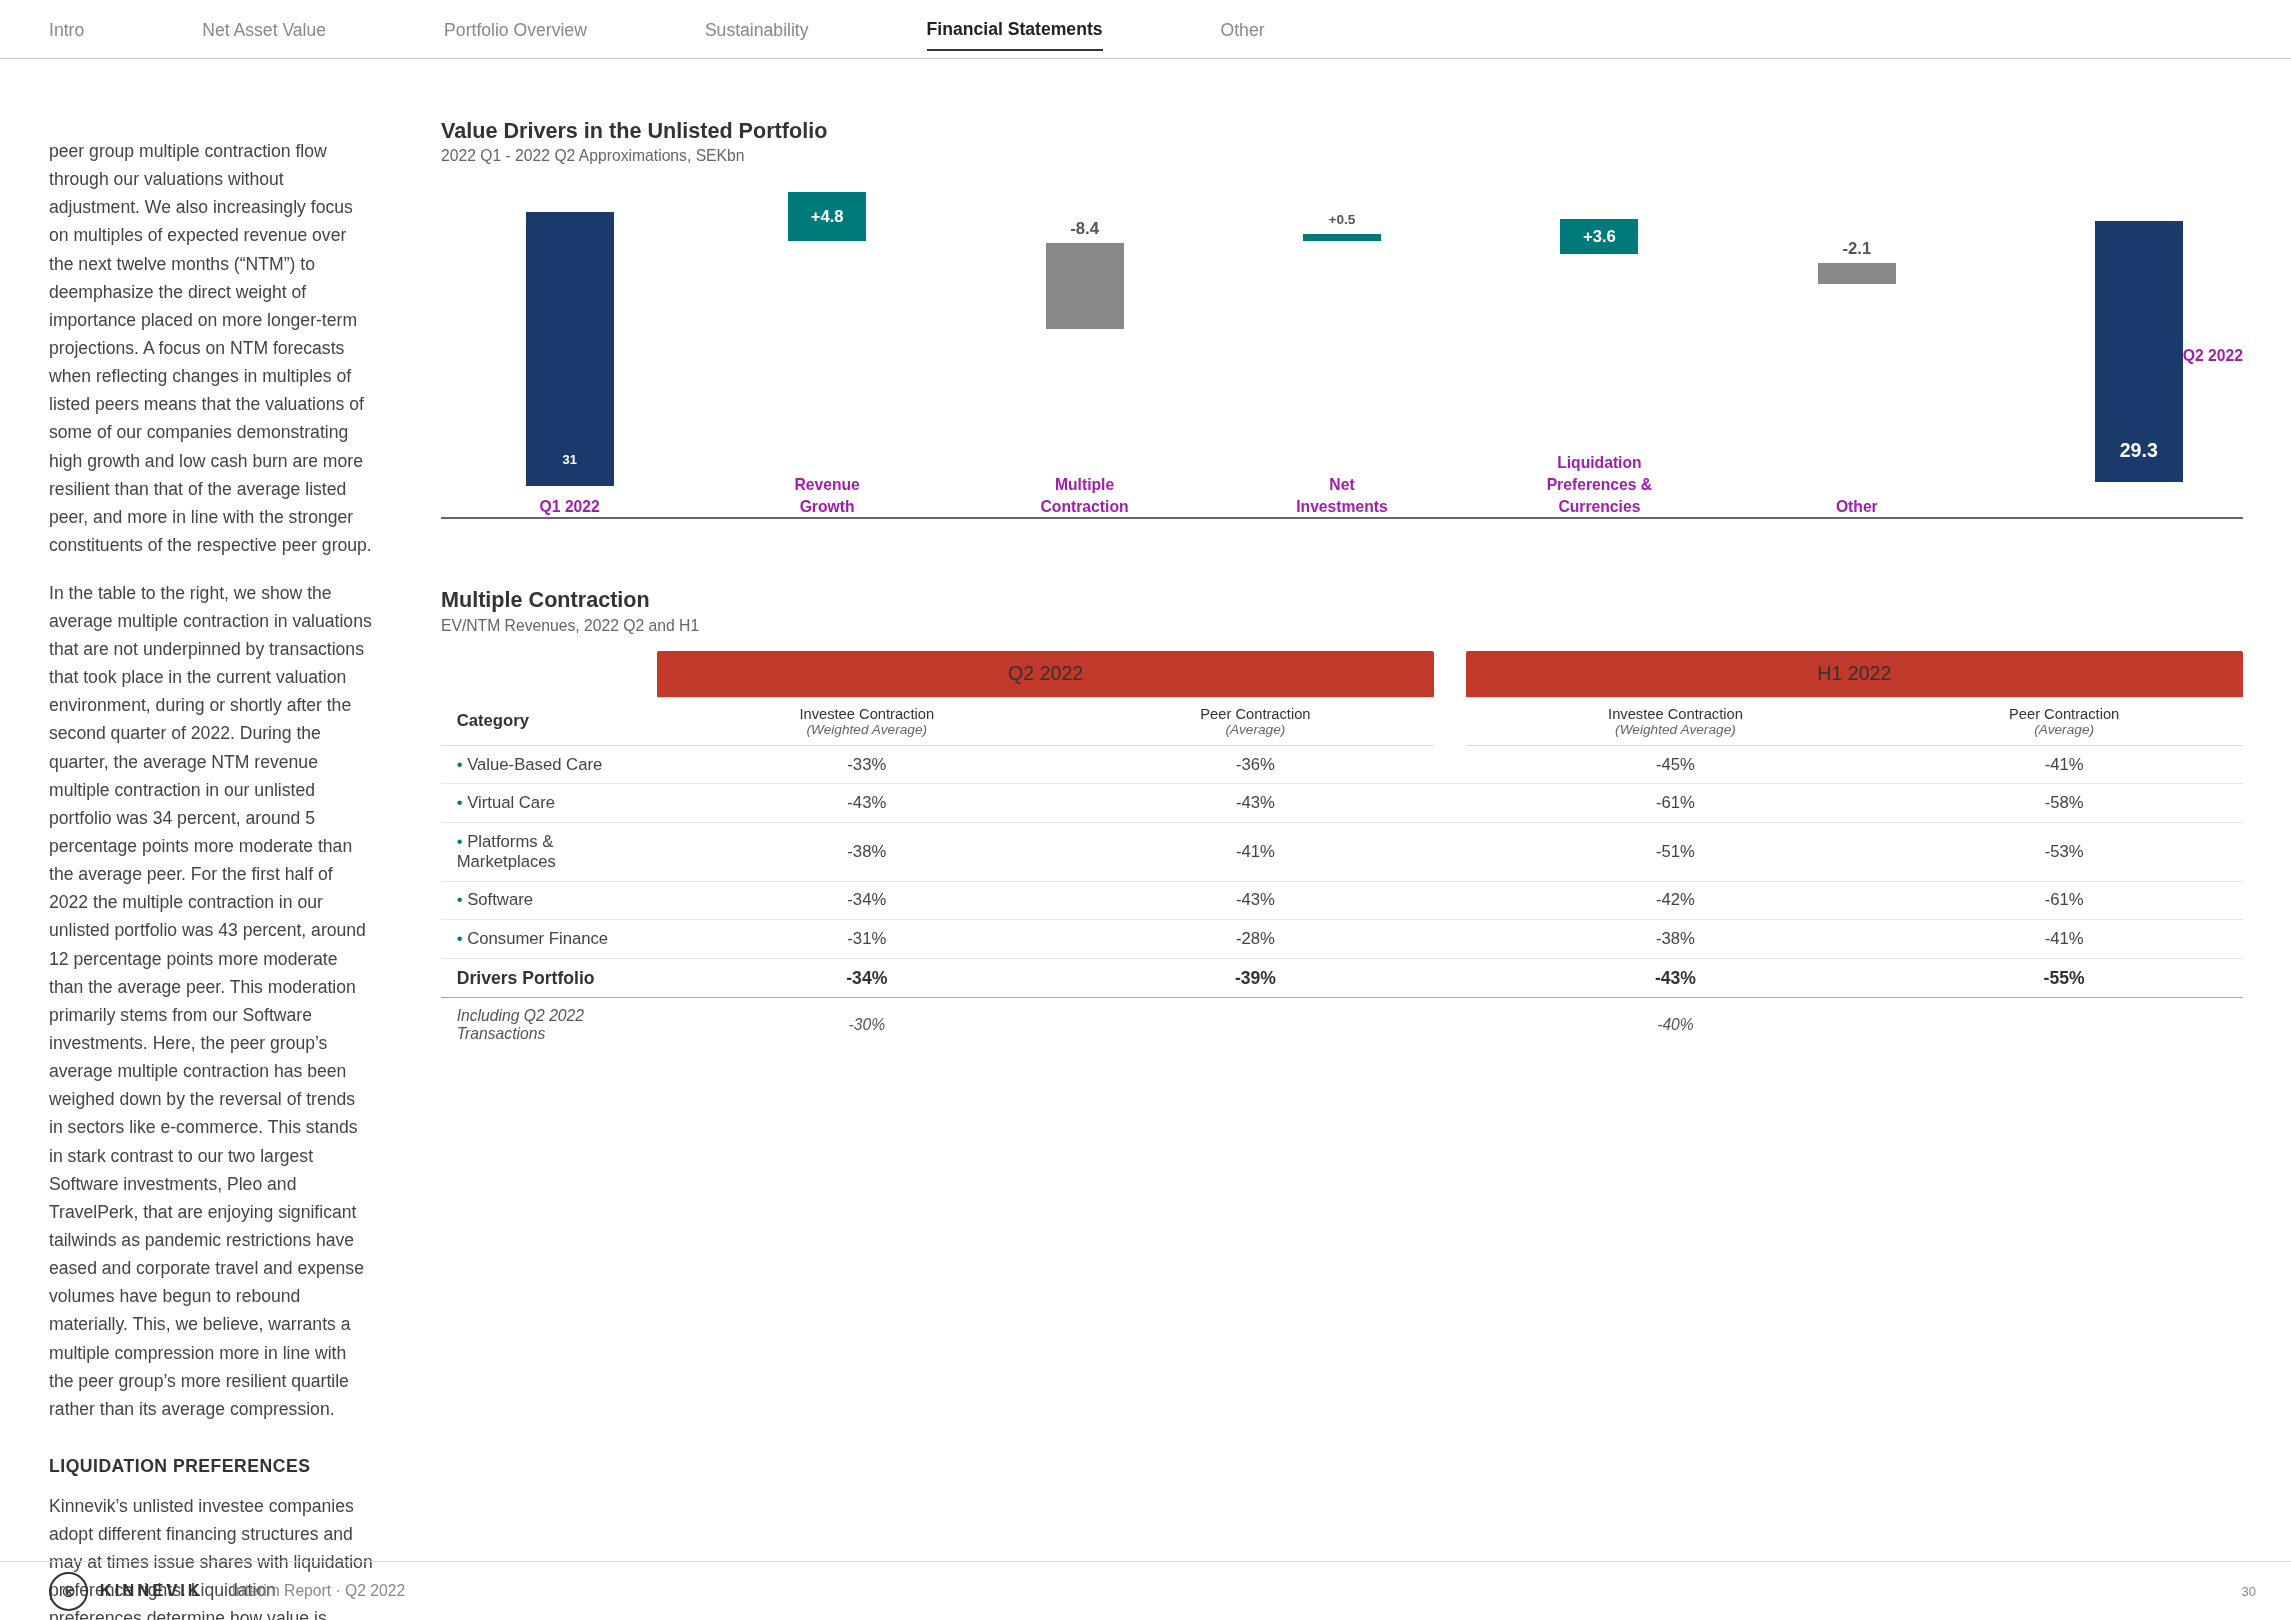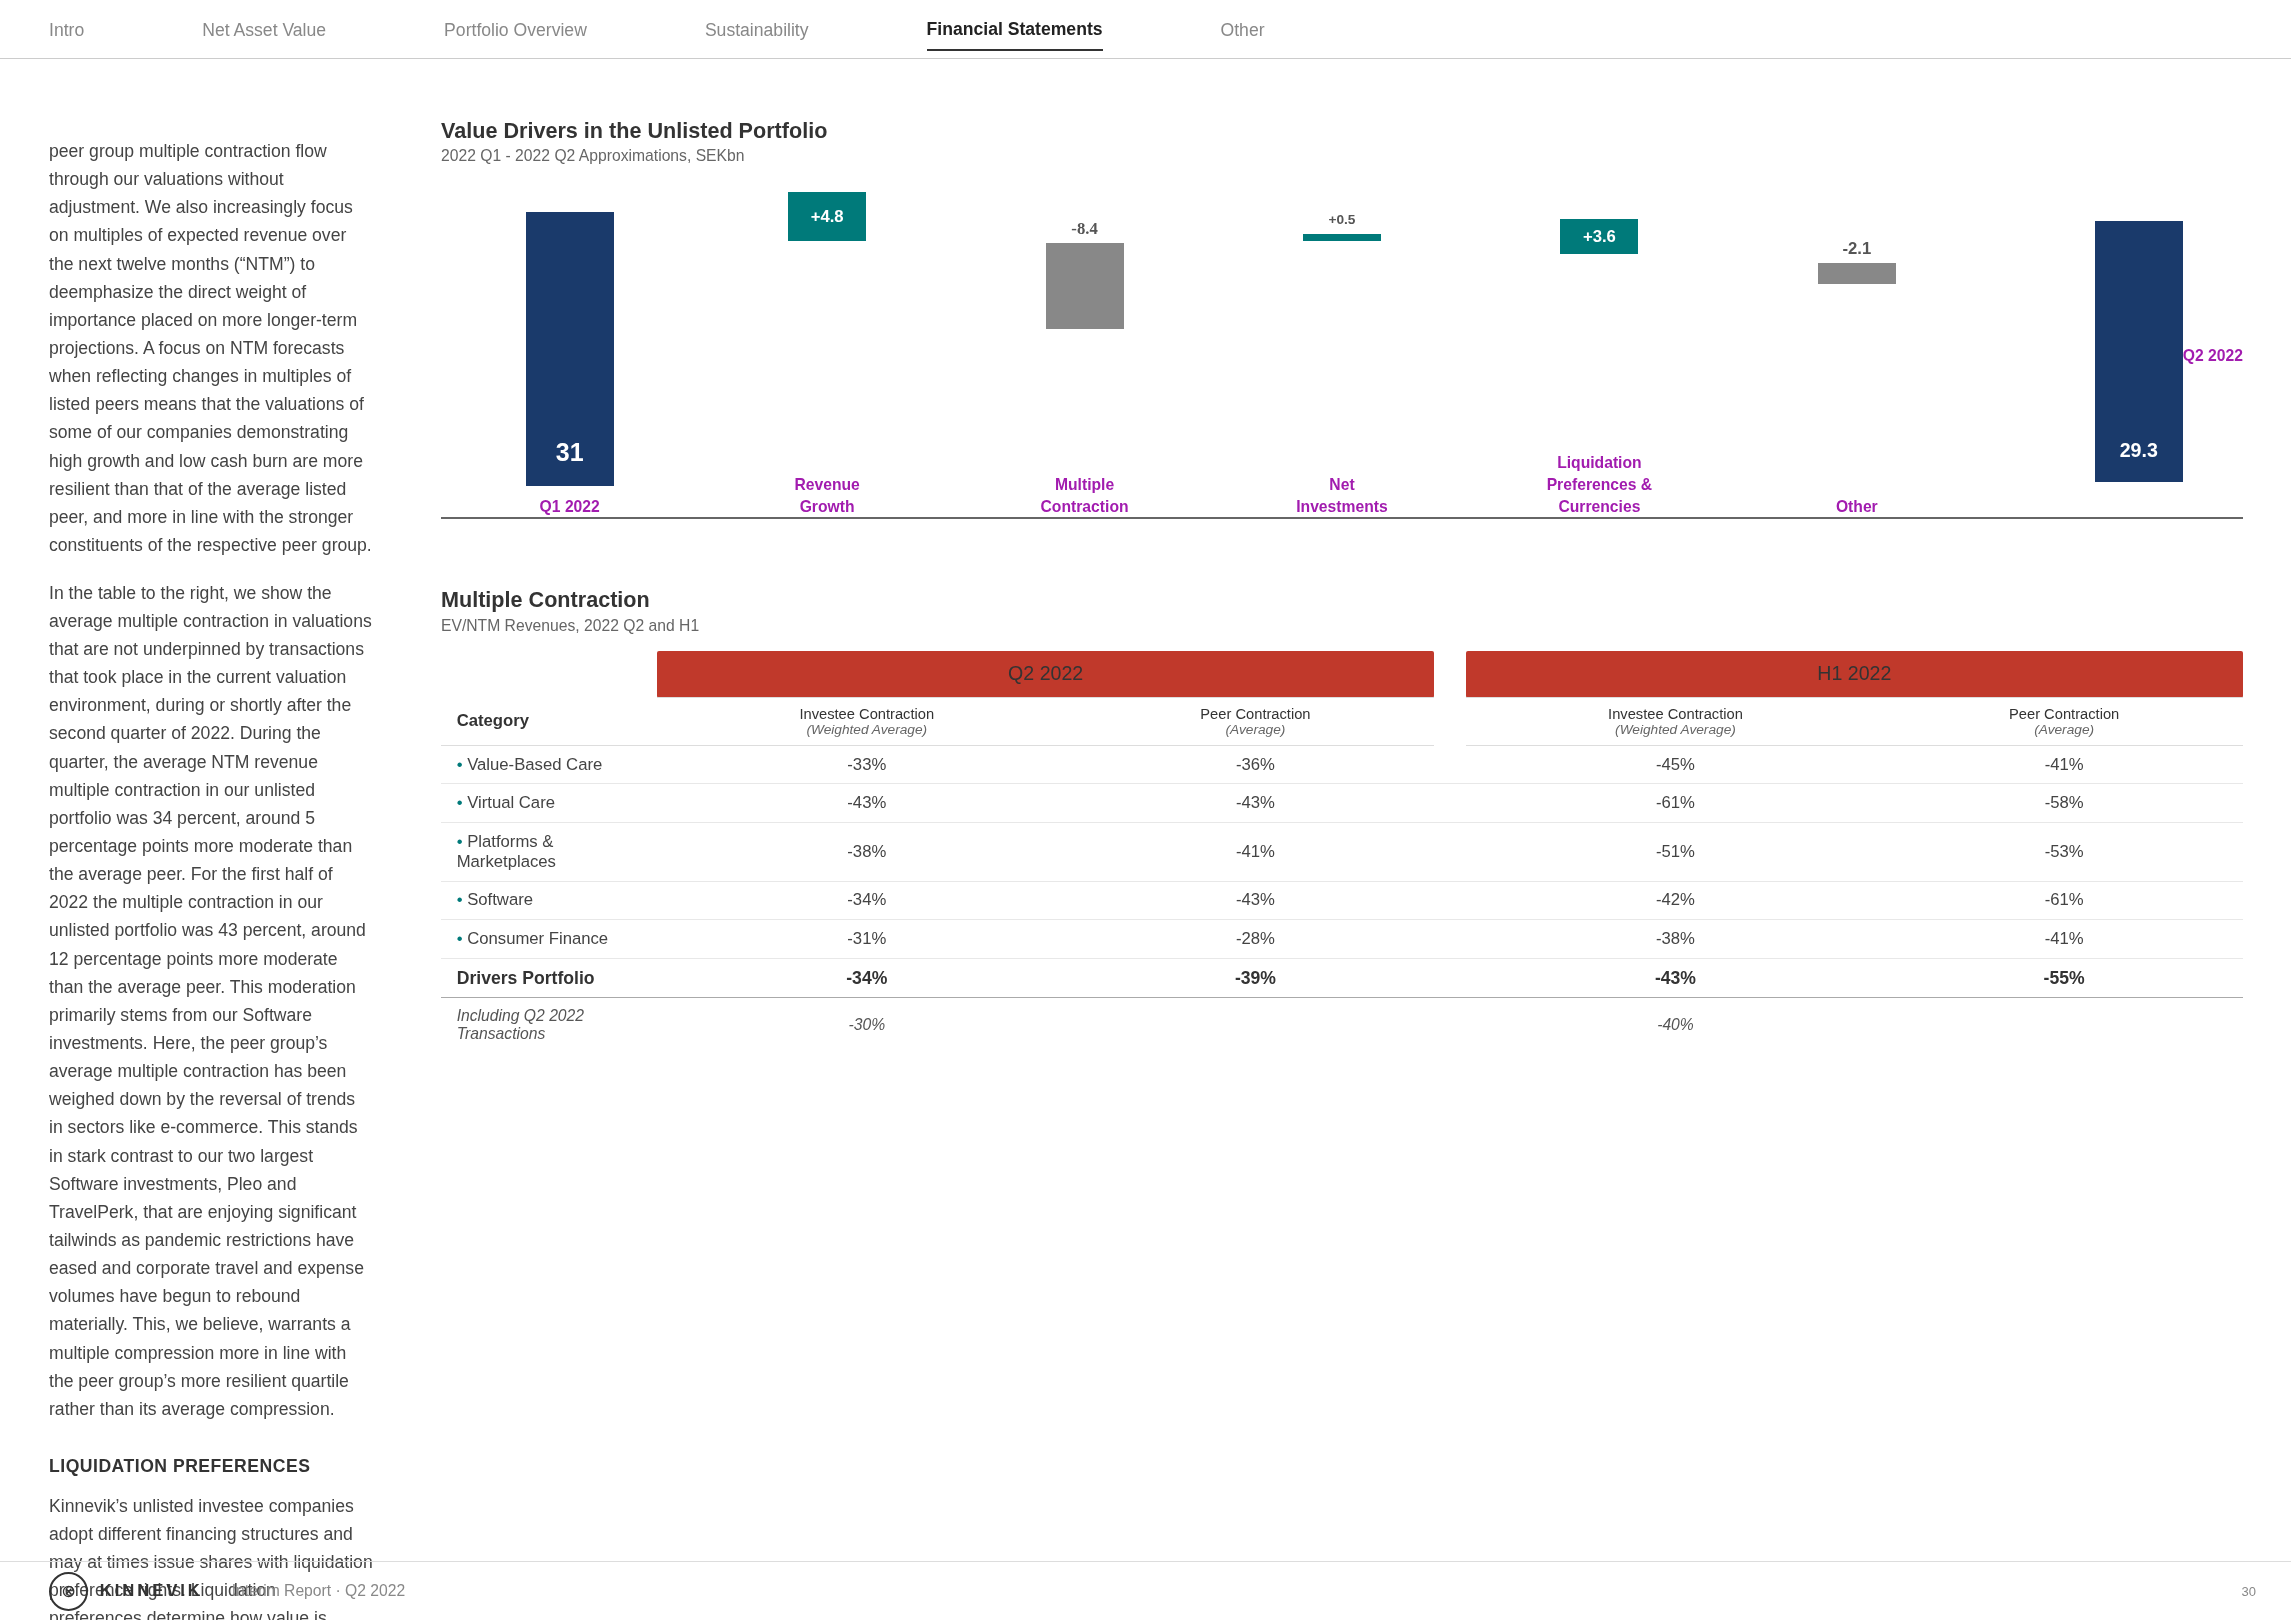--- a/index.html
+++ b/index.html
@@ -261,39 +261,39 @@
       <div class="chart-subtitle">2022 Q1 - 2022 Q2 Approximations, SEKbn</div>
 
       <div style="position:relative; height:363px; margin-bottom: 9.8px;">
         <div style="position:absolute; bottom:29px; left:0; right:0; height:2px; background:#666; z-index:2;"></div>
 
         <div style="display:flex; align-items:flex-end; height:333px; position:relative;">
 
           <div style="flex:1; display:flex; flex-direction:column; align-items:center; justify-content:flex-end; height:100%; position:relative;">
             <div style="position:relative; width:88px;">
               <div style="background:#1a3a6b; width:88px; height:274px; position:relative; display:flex; align-items:center; justify-content:center;">
-                <span style="color:white; font-size:25px; font-weight:bold; position:absolute; bottom:19.6px;">31</span>
+                <span style="color:white; font-size:13px; font-weight:bold; position:absolute; bottom:19.6px;">31</span>
               </div>
             </div>
             <div class="chart-x-label">Q1 2022</div>
           </div>
 
           <div style="flex:1; display:flex; flex-direction:column; align-items:center; justify-content:flex-end; height:100%; position:relative;">
             <div style="position:relative; width:78px; margin-bottom:0;">
 
               <div style="background:#007a7a; width:78px; height:49px; position:relative; display:flex; align-items:center; justify-content:center; margin-bottom: 0;">
                 <span style="color:white; font-size:16.7px; font-weight:bold;">+4.8</span>
               </div>
             </div>
             <div style="width:78px; height:223px; background:transparent;"></div>
             <div class="chart-x-label">Revenue<br>Growth</div>
           </div>
 
           <div style="flex:1; display:flex; flex-direction:column; align-items:center; justify-content:flex-end; height:100%; position:relative;">
-            <div style="position:relative; display:flex; flex-direction:column; align-items:center; width:78px;font-family:Liberation Serif, serif;">
+            <div style="position:relative; display:flex; flex-direction:column; align-items:center; width:78px;">
               <span style="color:#555; font-size:16.7px; font-weight:bold; margin-bottom:3.9px;">-8.4</span>
               <div style="background:#888; width:78px; height:86px; display:flex; align-items:center; justify-content:center;">
               </div>
             </div>
             <div style="width:78px; height:135px; background:transparent;"></div>
             <div class="chart-x-label">Multiple<br>Contraction</div>
           </div>
 
           <div style="flex:1; display:flex; flex-direction:column; align-items:center; justify-content:flex-end; height:100%; position:relative;">
             <div style="position:relative; display:flex; flex-direction:column; align-items:center; width:78px;">

